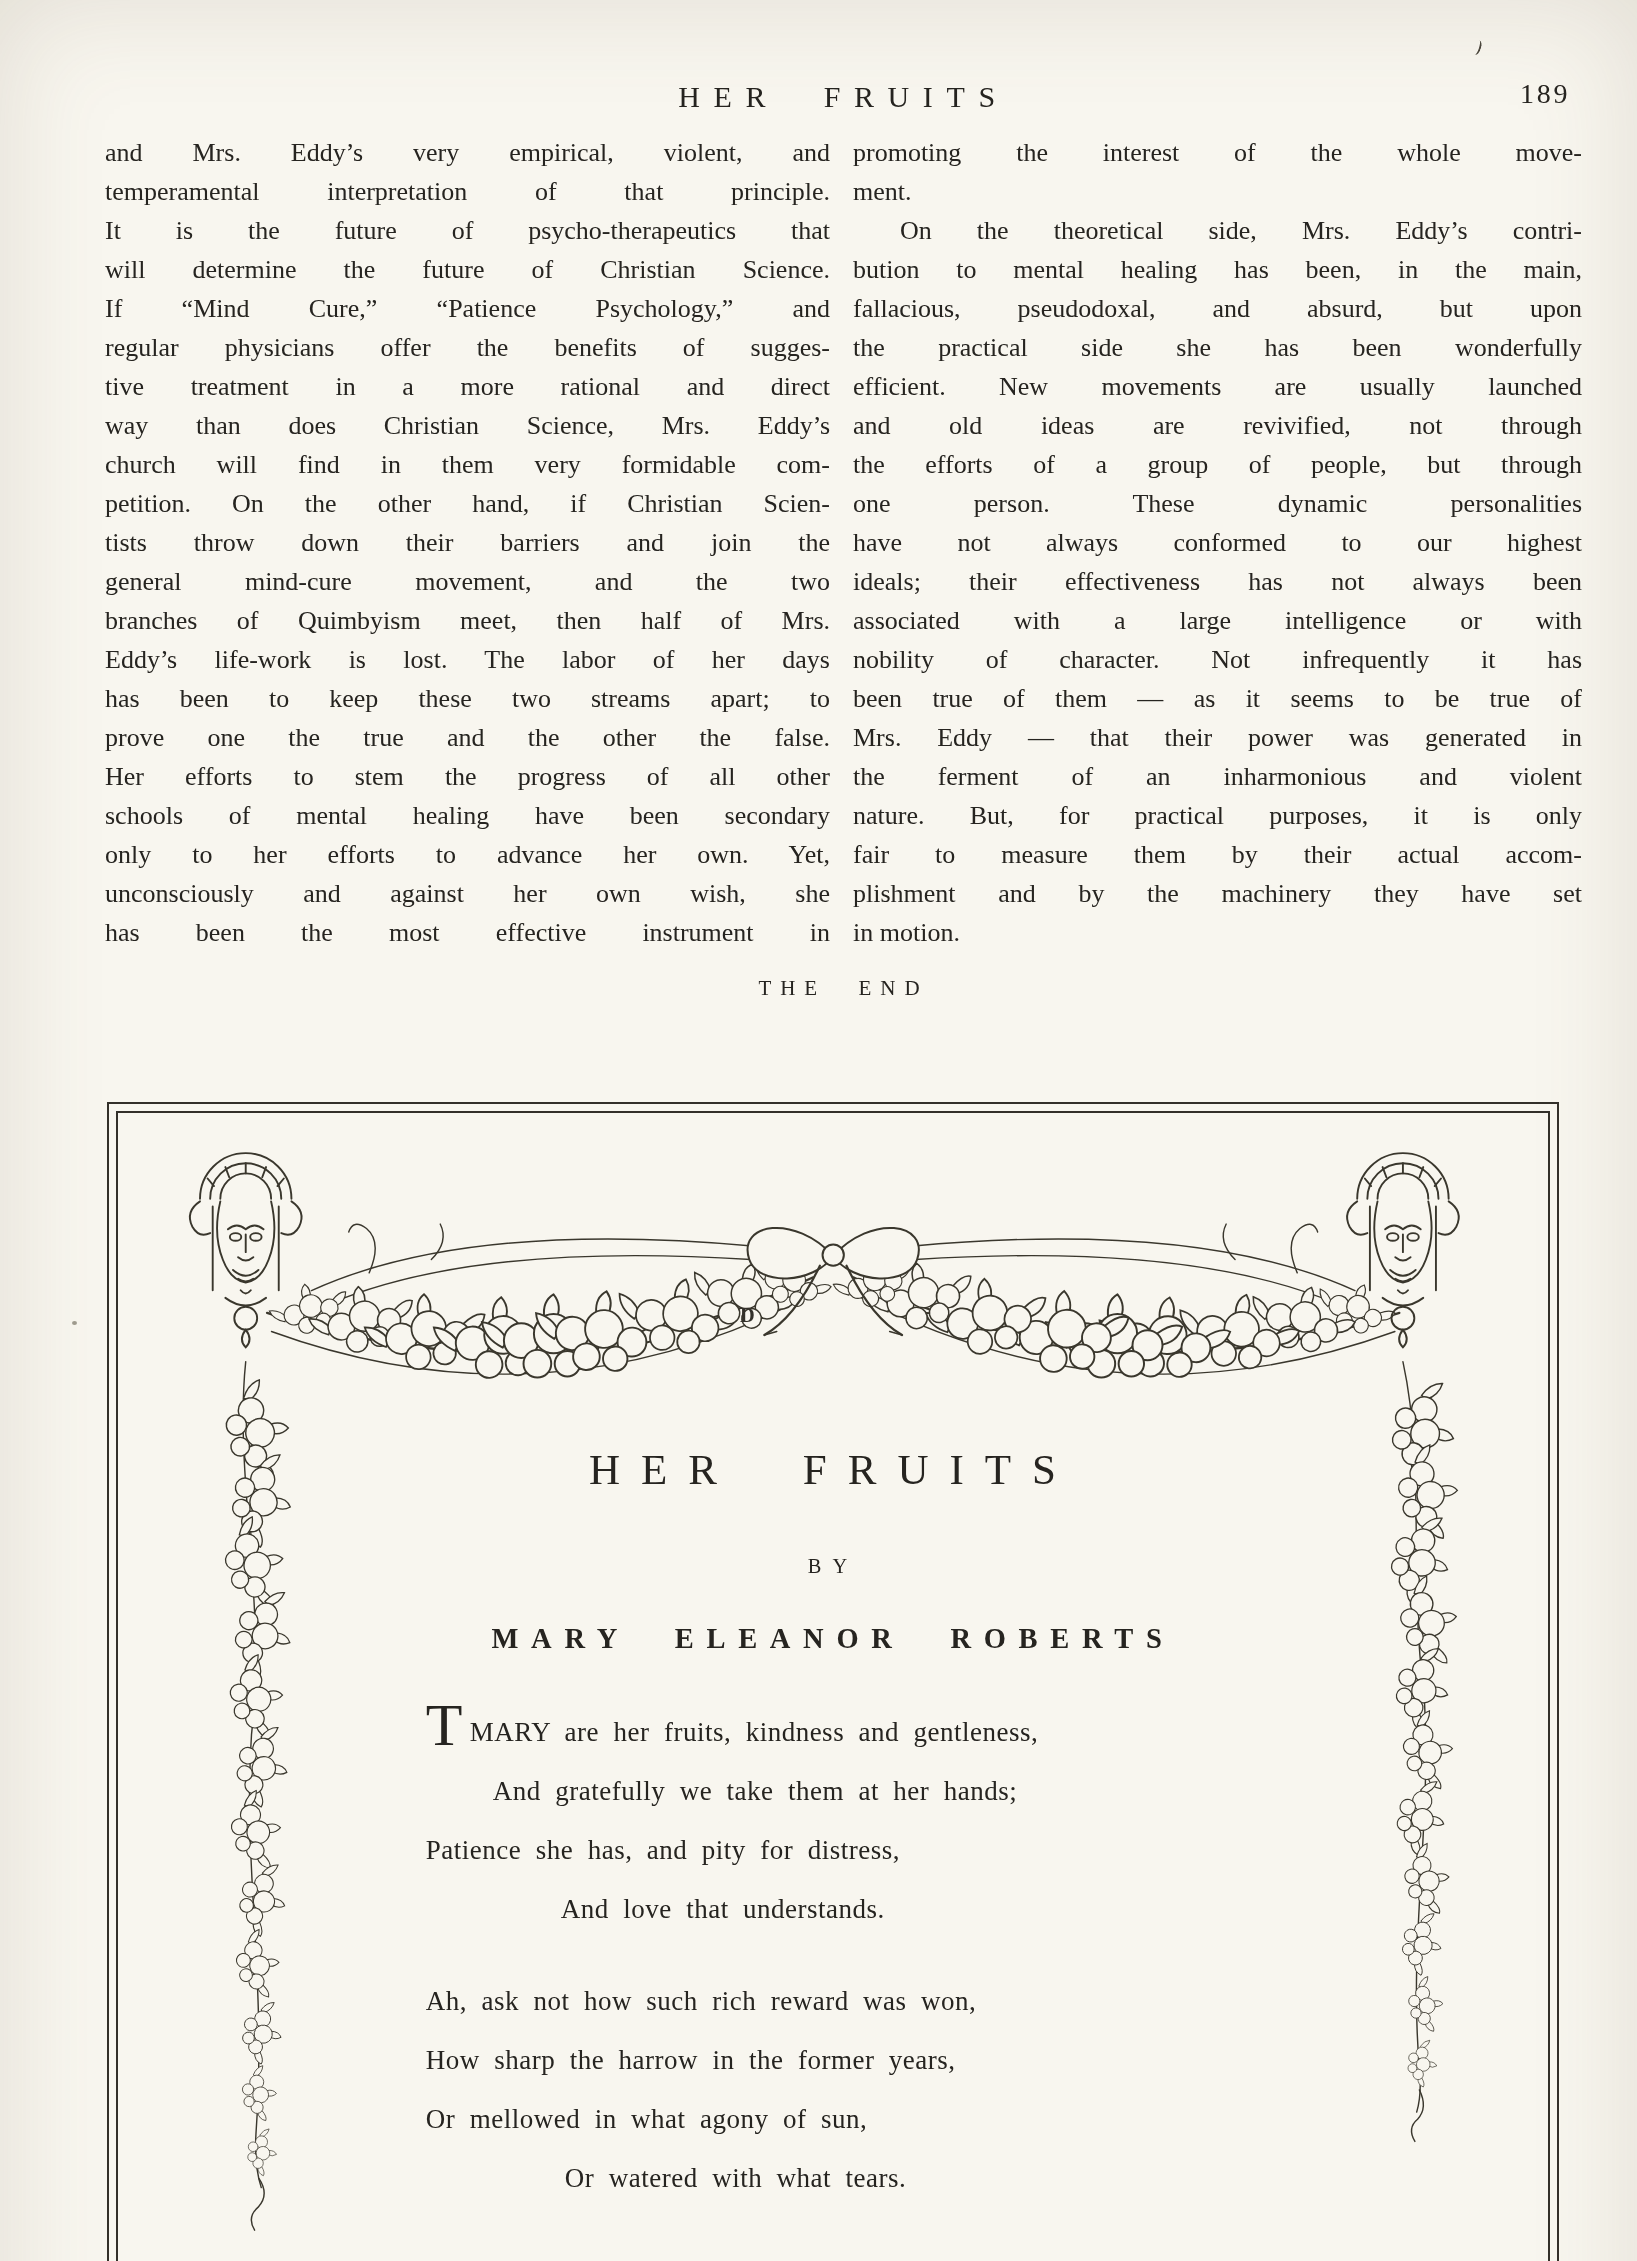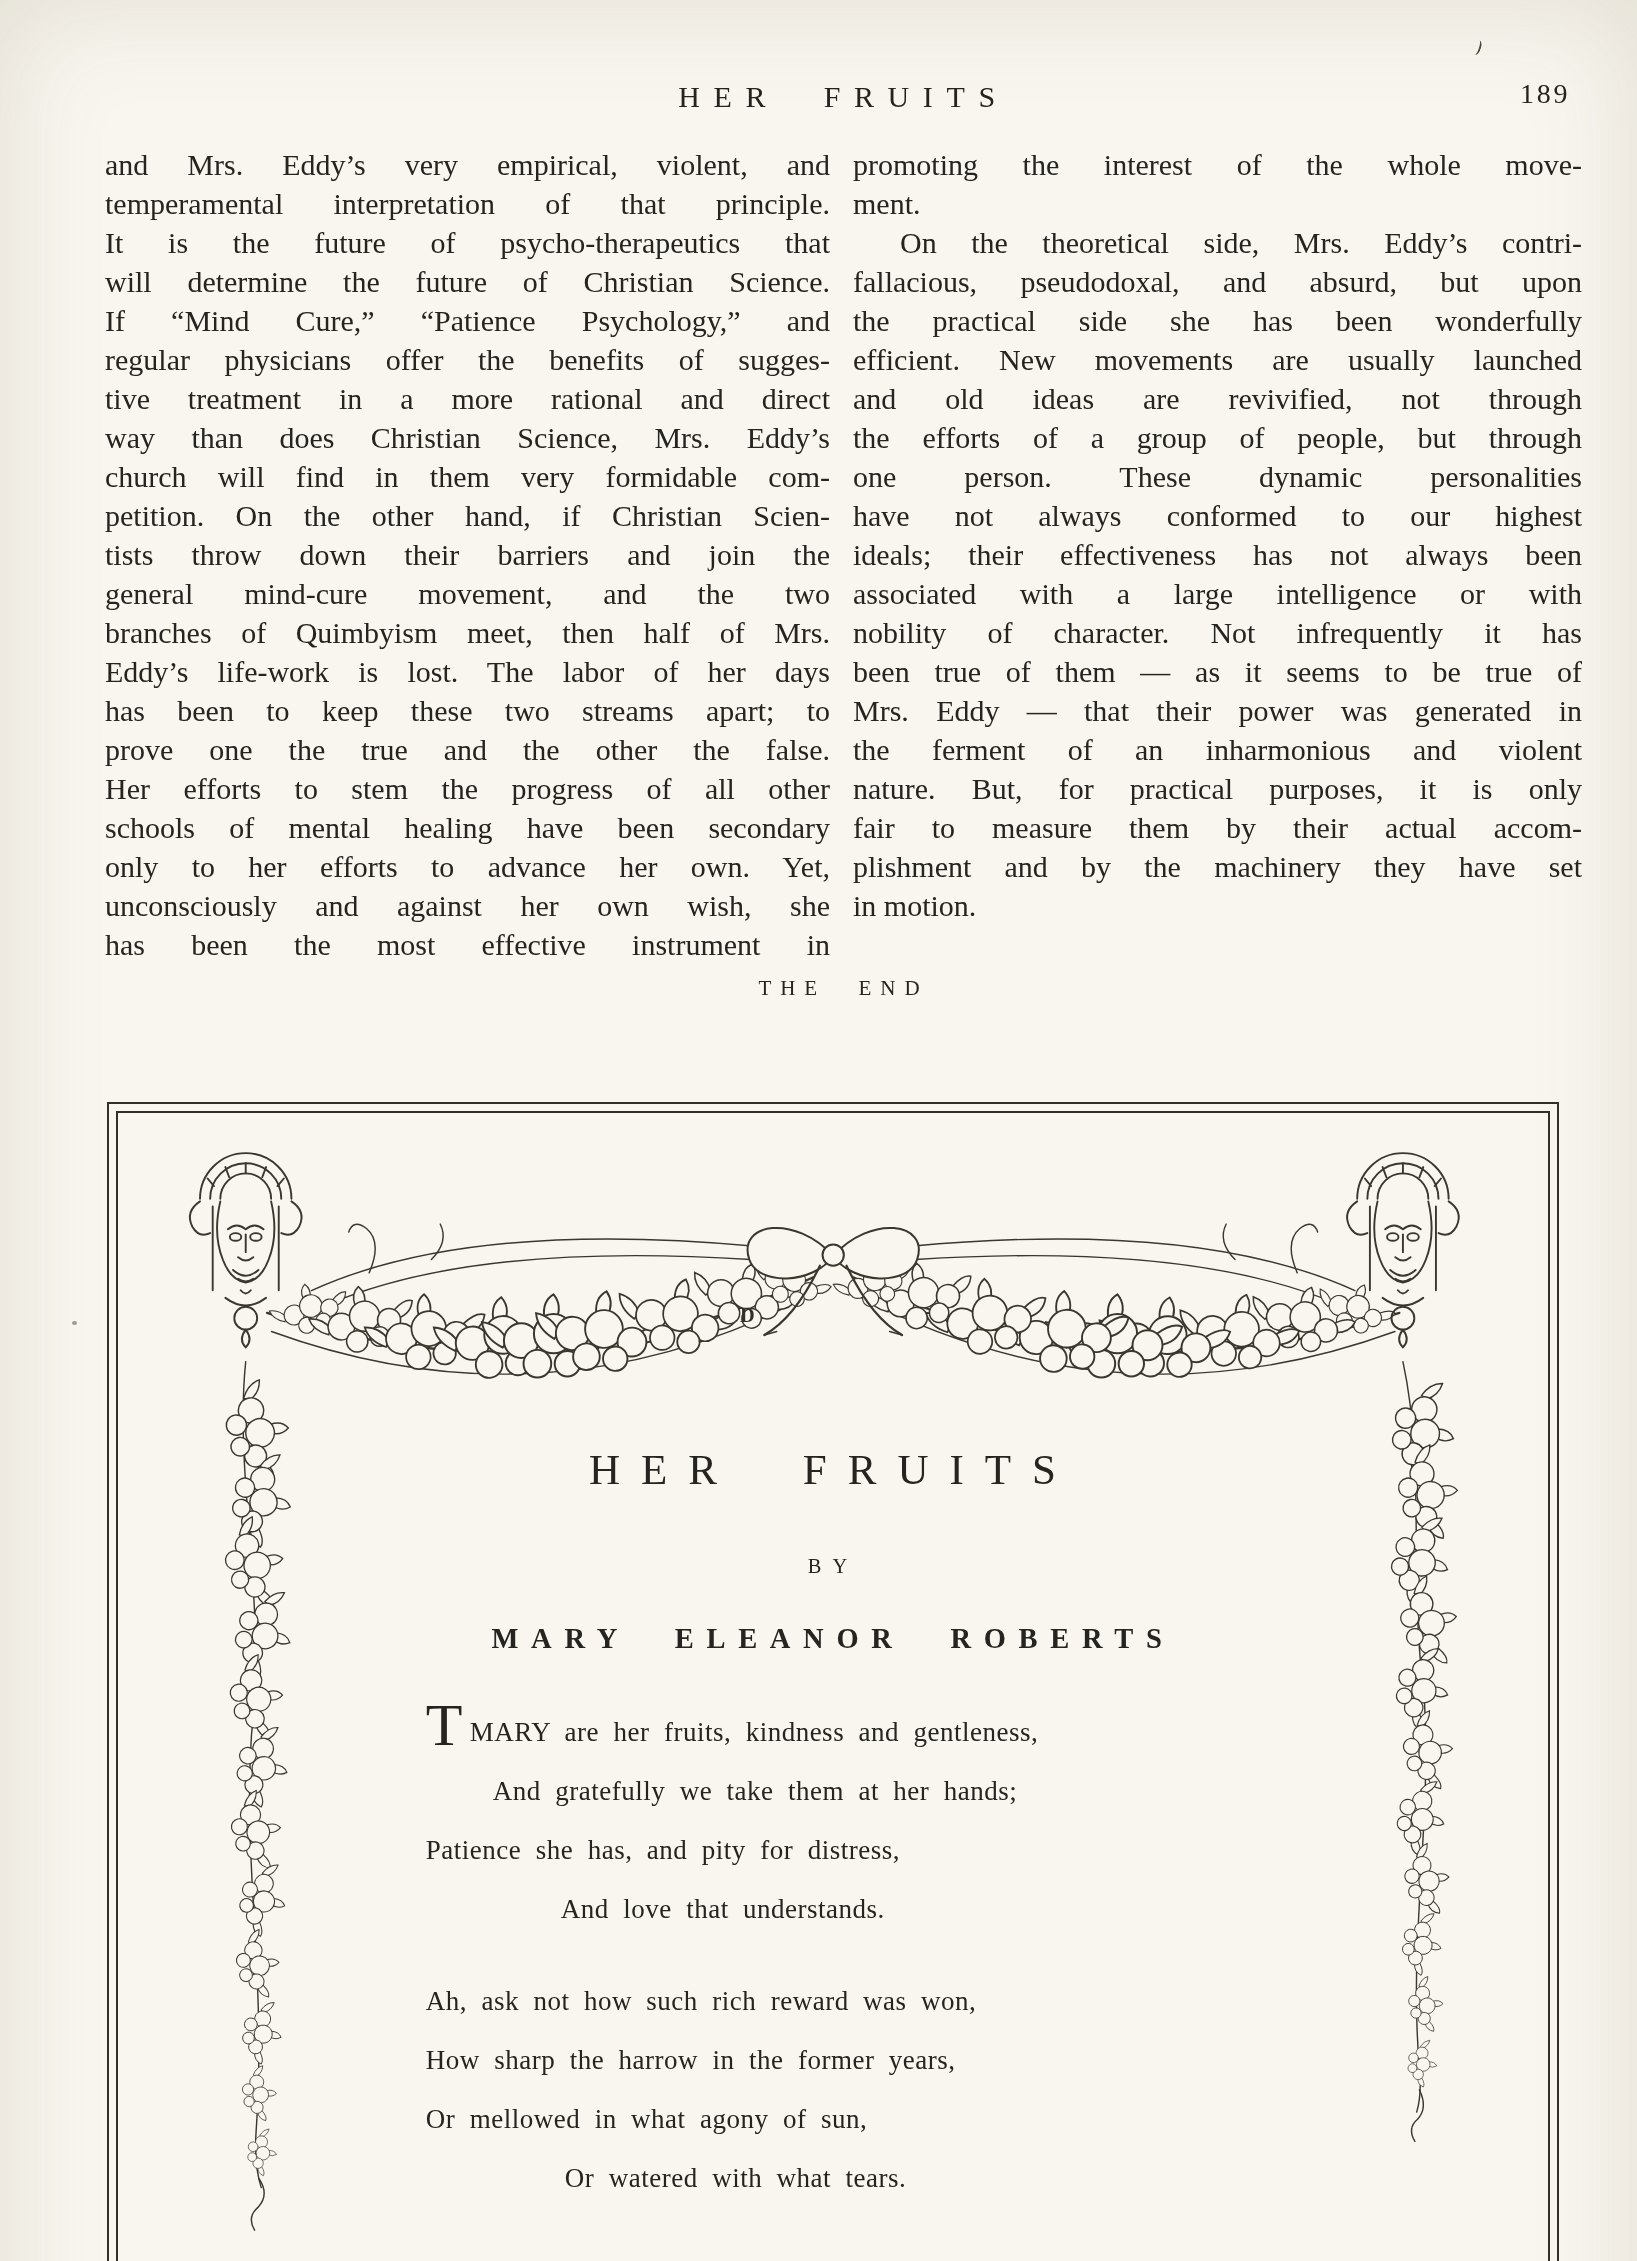--- a/index.html
+++ b/index.html
@@ -6,21 +6,21 @@
   .page{
     position:relative;width:1638px;height:2444px;background:#f8f6ef;
     font-family:"Liberation Serif","DejaVu Serif",serif;color:#262420;overflow:hidden;
   }
   .page::after{content:"";position:absolute;inset:0;box-shadow:inset 0 0 109px rgba(110,95,70,.16);pointer-events:none;}
 
   .running-head{position:absolute;left:105px;top:80px;width:1477px;text-align:center;
     font-size:30px;letter-spacing:13.6px;word-spacing:23.5px;}
   .page-number{position:absolute;left:1520px;top:78px;font-size:28px;letter-spacing:2.7px;}
 
-  .col{position:absolute;top:133px;font-size:30px;line-height:39px;margin-top:12px;}
+  .col{position:absolute;top:133px;font-size:26px;line-height:39px;}
   .col.left{left:105px;width:725px;}
   .col.right{left:853px;width:729px;}
   .line{text-align:justify;text-align-last:justify;}
   .line.end{text-align-last:left;}
   .line.indent{text-indent:47px;}
 
   .the-end{position:absolute;left:105px;top:976px;width:1477px;text-align:center;
     font-size:21px;letter-spacing:9px;word-spacing:18px;}
 
   .feature-box{position:absolute;left:107px;top:1102px;width:1452px;height:1197px;
@@ -85,20 +85,21 @@
     <div class="line">schools of mental healing have been secondary</div>
     <div class="line">only to her efforts to advance her own. Yet,</div>
     <div class="line">unconsciously and against her own wish, she</div>
     <div class="line">has been the most effective instrument in</div>
   </div>
 
   <div class="col right">
     <div class="line">promoting the interest of the whole move-</div>
     <div class="line end">ment.</div>
     <div class="line indent">On the theoretical side, Mrs. Eddy’s contri-</div>
+    <div class="line">bution to mental healing has been, in the main,</div>
     <div class="line">fallacious, pseudodoxal, and absurd, but upon</div>
     <div class="line">the practical side she has been wonderfully</div>
     <div class="line">efficient. New movements are usually launched</div>
     <div class="line">and old ideas are revivified, not through</div>
     <div class="line">the efforts of a group of people, but through</div>
     <div class="line">one person. These dynamic personalities</div>
     <div class="line">have not always conformed to our highest</div>
     <div class="line">ideals; their effectiveness has not always been</div>
     <div class="line">associated with a large intelligence or with</div>
     <div class="line">nobility of character. Not infrequently it has</div>

